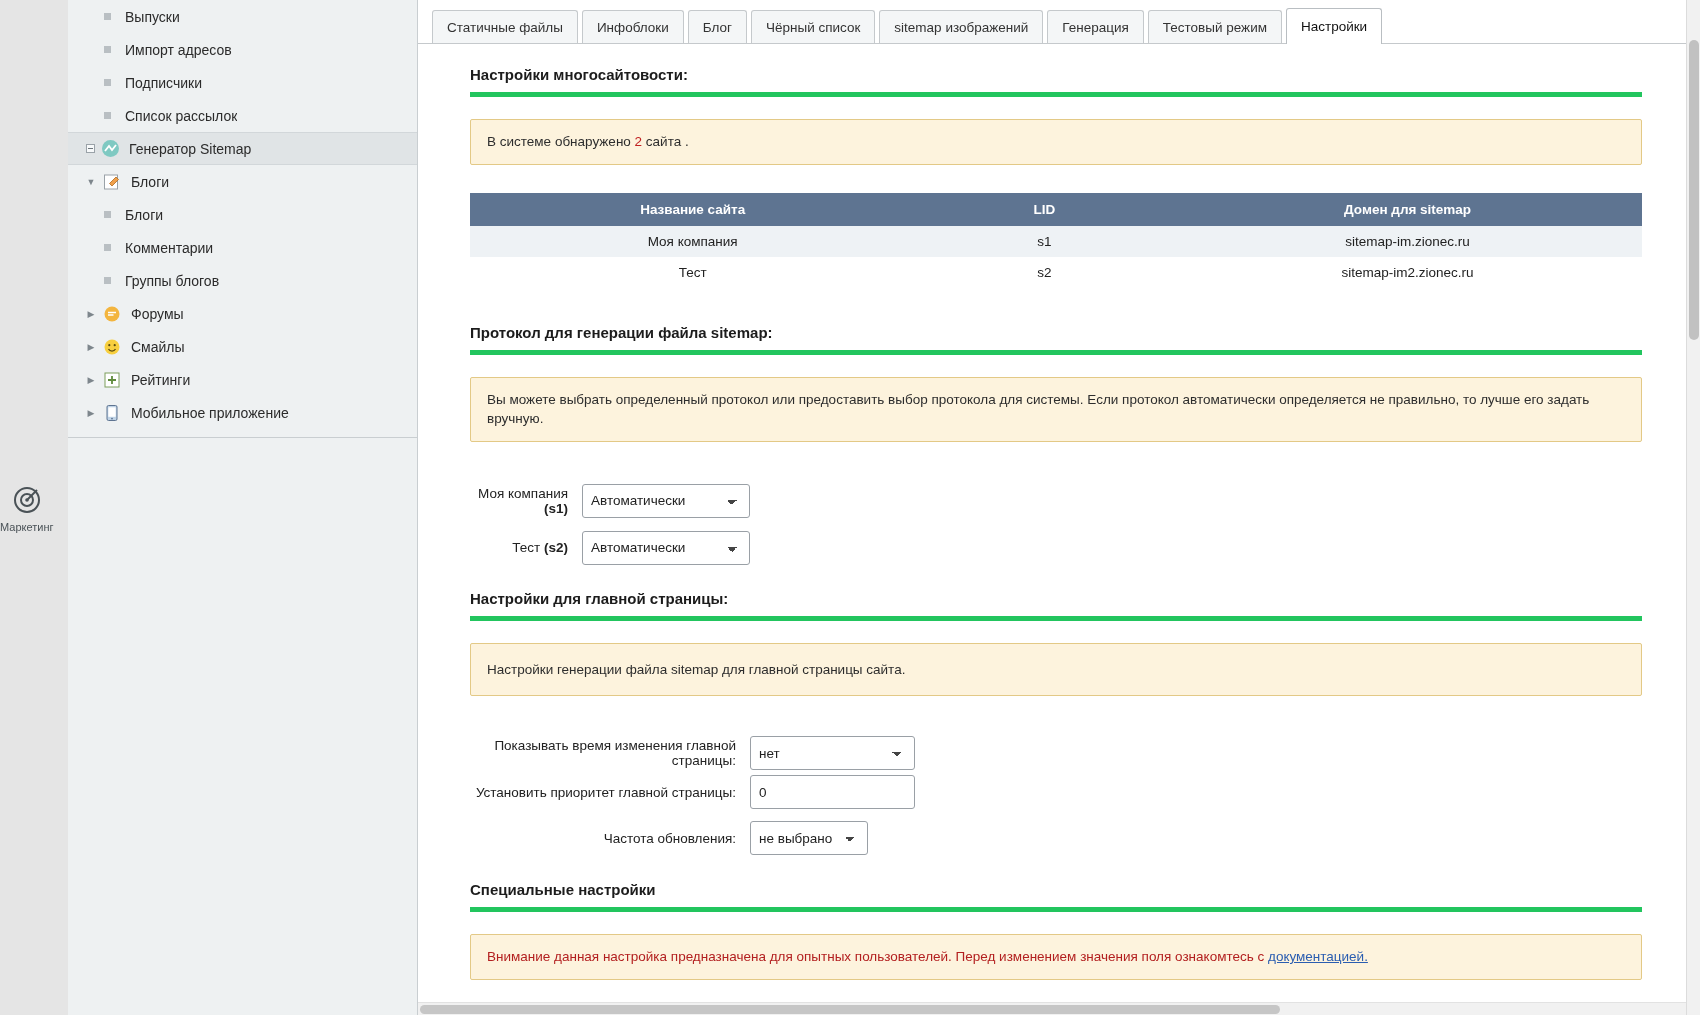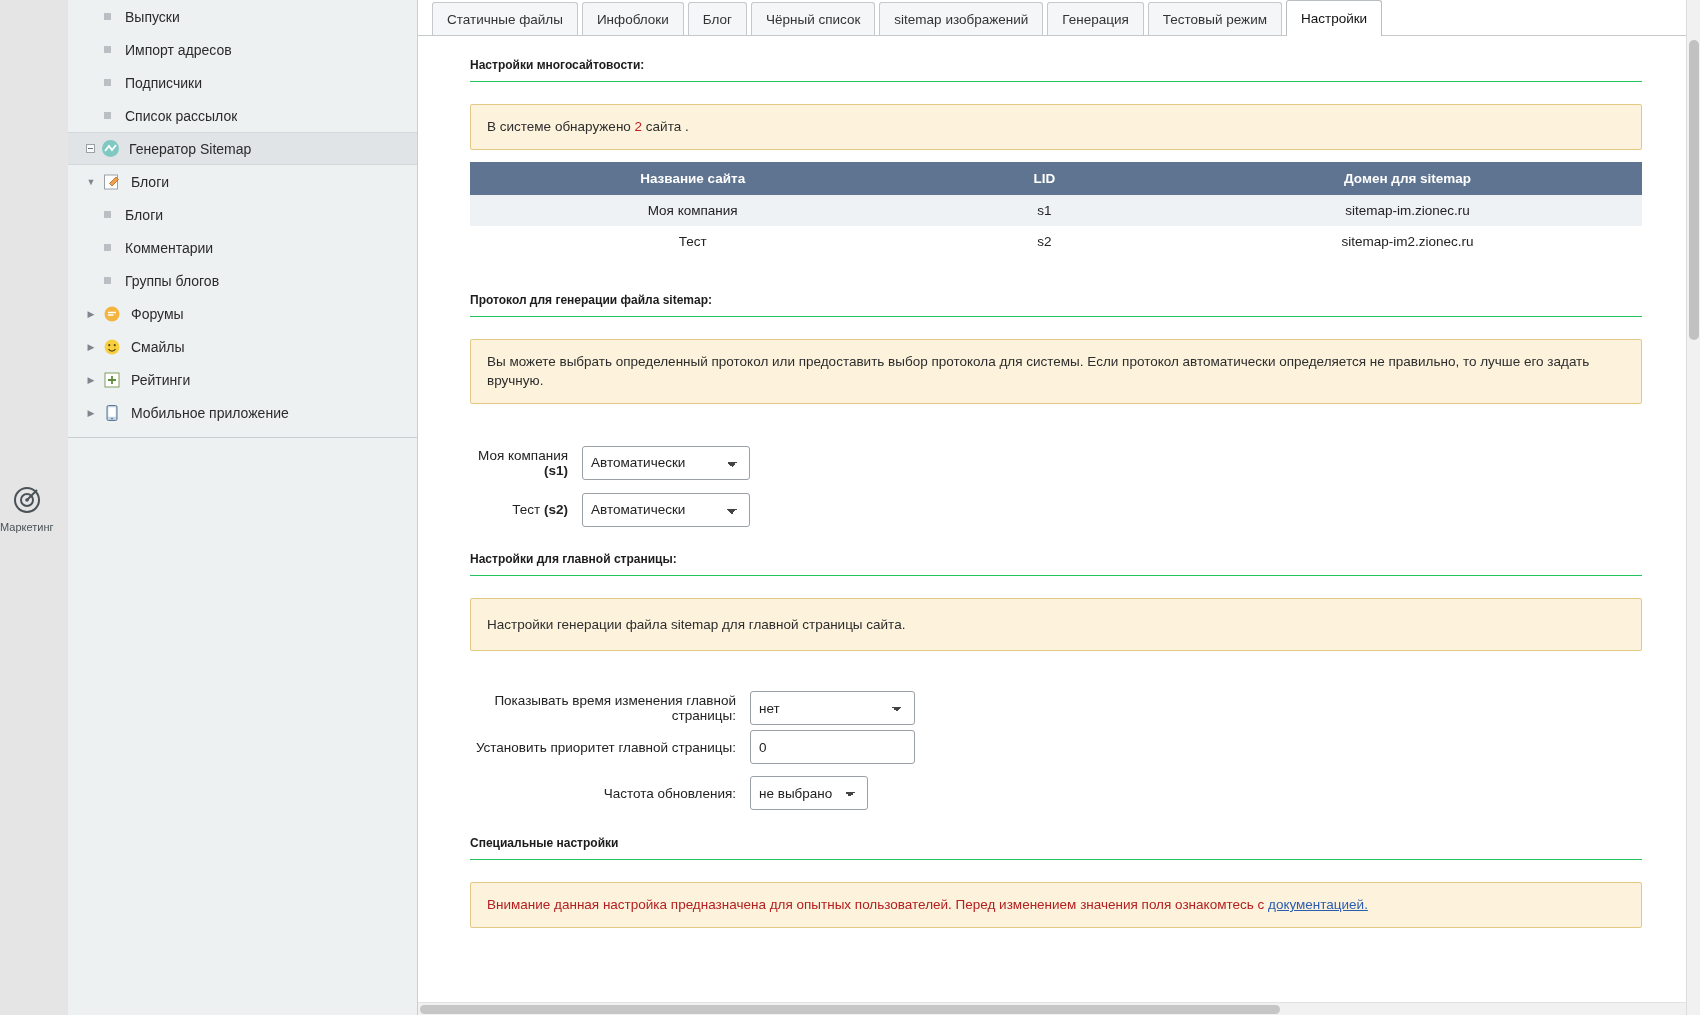--- a/index.html
+++ b/index.html
@@ -123,21 +123,21 @@
   
   .content {
     flex: 1 1 auto;
     position: relative;
     background: #ffffff;
     overflow: hidden;
   }
   .tabs {
     display: flex;
     align-items: flex-end;
-    height: 36px;
+    height: 44px;
     padding-left: 14px;
     border-bottom: 1px solid #c5c9cc;
     background: #ffffff;
   }
   .tab {
     height: 33px;
     line-height: 33px;
     padding: 0 14px;
     margin-right: 4px;
     border: 1px solid #c5c9cc;
@@ -164,45 +164,45 @@
     padding: 0 28px 0 0;
     height: calc(1015px - 36px);
     overflow: hidden;
     position: relative;
   }
   .inner {
     padding-left: 52px;
     padding-right: 30px;
   }
   h2.sec {
-    font-size: 12px;
+    font-size: 15px;
     font-weight: bold;
     color: #1c1c1c;
     margin: 22px 0 0 0;
     padding-bottom: 9px;
-    border-bottom: 1px solid #22c55e;
+    border-bottom: 5px solid #22c55e;
   }
   .note {
     background: #fdf3dd;
     border: 1px solid #e3c986;
     padding: 12px 16px;
     margin: 22px 0 0 0;
     font-size: 13.5px;
     color: #2d2d2d;
     line-height: 1.45;
     border-radius: 2px;
   }
   .note .red { color: #c02020; }
   .note.warn { color: #b32020; }
   .note.warn a { color: #2a5db0; }
 
   table.sites {
     width: 100%;
     border-collapse: collapse;
-    margin-top: 12px;
+    margin-top: 28px;
     font-size: 13.5px;
   }
   table.sites th {
     background: #5e7491;
     color: #ffffff;
     font-weight: bold;
     padding: 9px 6px;
     text-align: center;
     font-size: 13.5px;
   }

